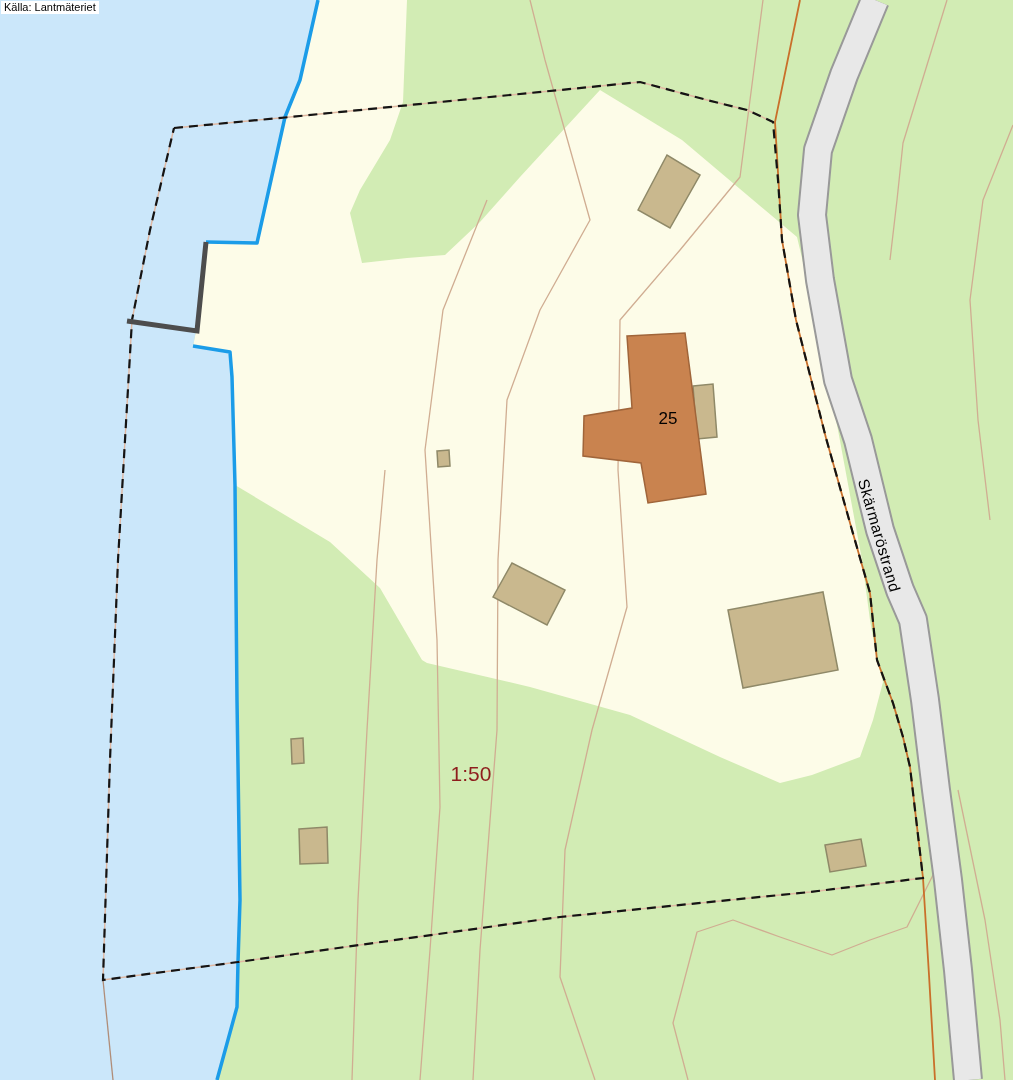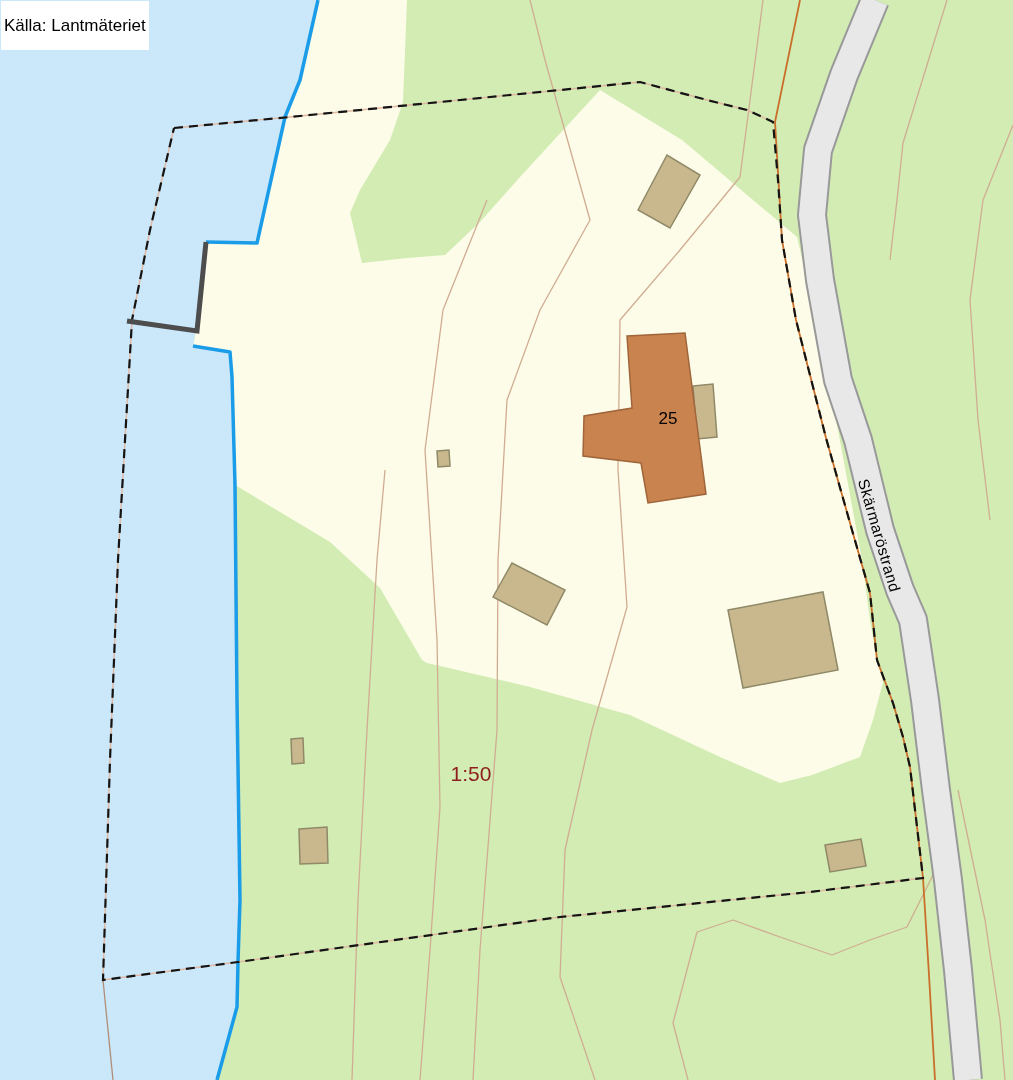--- a/index.html
+++ b/index.html
@@ -1,21 +1,21 @@
 <!DOCTYPE html>
 <html><head>
 <meta charset="utf-8">
 <style>
   html,body{margin:0;padding:0;background:#fff;}
   #stage{position:relative;width:1013px;height:1080px;overflow:hidden;
          font-family:"Liberation Sans",sans-serif;}
   #map-svg{position:absolute;left:0;top:0;}
   #attribution{
     position:absolute;left:1px;top:1px;background:#ffffff;color:#000;
-    font-size:17px;line-height:13px;padding:18px 3px;white-space:nowrap;
+    font-size:11px;line-height:13px;padding:0 3px;white-space:nowrap;
   }
   text{font-family:"Liberation Sans",sans-serif;}
 </style>
 </head>
 <body>
 
 <div id="stage">
   <svg id="map-svg" width="1013" height="1080" viewBox="0 0 1013 1080" xmlns="http://www.w3.org/2000/svg">
 
     <g>

